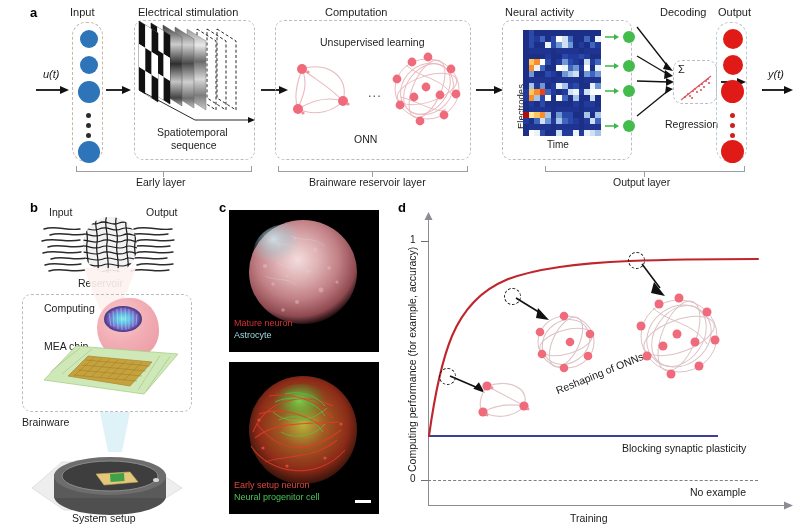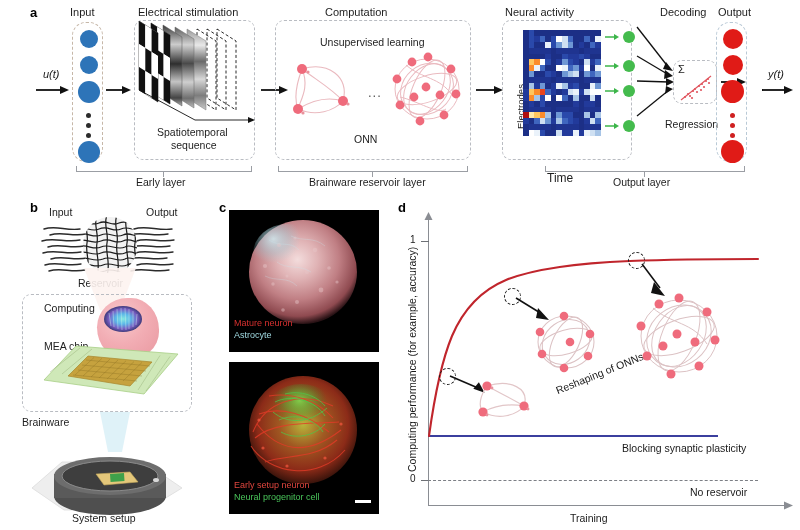--- a/index.html
+++ b/index.html
@@ -468,21 +468,21 @@
           <i style="background: rgb(28, 47, 134);"></i>
           <i style="background: rgb(207, 224, 242);"></i>
           <i style="background: rgb(34, 58, 155);"></i>
           <i style="background: rgb(34, 58, 155);"></i>
           <i style="background: rgb(234, 242, 250);"></i>
           <i style="background: rgb(34, 58, 155);"></i>
           <i style="background: rgb(234, 242, 250);"></i>
           <i style="background: rgb(207, 224, 242);"></i>
           <i style="background: rgb(167, 196, 230);"></i>
         </div>
-      <div class="lbl" style="left:44px;top:118px;font-size:12px;margin-top:32px;">Time</div>
+      <div class="lbl" style="left:44px;top:118px;font-size:10px;">Time</div>
 
       <svg style="position:absolute;left:100px;top:8px;width:32px;height:108px;overflow:visible;">
         <g stroke="#3cb54a" stroke-width="1.5">
           <line x1="2" y1="8" x2="11" y2="8"></line>
             <line x1="2" y1="37" x2="11" y2="37"></line>
           <line x1="2" y1="62" x2="11" y2="62"></line>
             <line x1="2" y1="97" x2="11" y2="97"></line>
         </g>
         <g fill="#3cb54a">
           <polygon points="11,5 16,8 11,11"></polygon>
@@ -824,21 +824,21 @@
     <div class="dline" style="left:38px;top:290px;width:330px;border-color:#7c7f85;"></div>
 
     <div class="blueline" style="left:38px;top:245px;width:290px;"></div>
 
     <svg style="position:absolute;left:0;top:0;width:410px;height:340px;overflow:visible;">
       <path d="M39,246 C44,210 52,170 62,146 C74,118 92,100 116,90 C146,78 190,73 240,71 C290,69 340,69 368,69" fill="none" stroke="#c0252c" stroke-width="2.1" stroke-linecap="round"></path>
     </svg>
 
     <div class="annot" style="left:164px;top:195px;transform:rotate(-22deg);transform-origin:0 0;">Reshaping of ONNs</div>
     <div class="annot" style="left:232px;top:252px;">Blocking synaptic plasticity</div>
-    <div class="annot" style="left:300px;top:296px;">No reservoir</div>
+    <div class="annot" style="left:300px;top:296px;">No example</div>
 
     <div class="dashcircle" style="left:49px;top:178px;width:15px;height:15px;"></div>
     <svg style="position:absolute;left:60px;top:184px;width:42px;height:24px;overflow:visible;">
       <line x1="0" y1="2" x2="28" y2="14" stroke="#111" stroke-width="1.6"></line>
       <polygon points="27,9 36,17 24,17" fill="#111" transform="rotate(20 30 14)"></polygon>
     </svg>
     <svg class="onn" style="left:84px;top:188px;width:62px;height:48px;" viewBox="0 0 62 48">
       <g stroke="#e2c6c8" stroke-width="1.2" fill="none">
         <path d="M13,8 C36,1 56,10 50,28"></path>
           <path d="M13,8 C6,18 4,28 9,34"></path>

